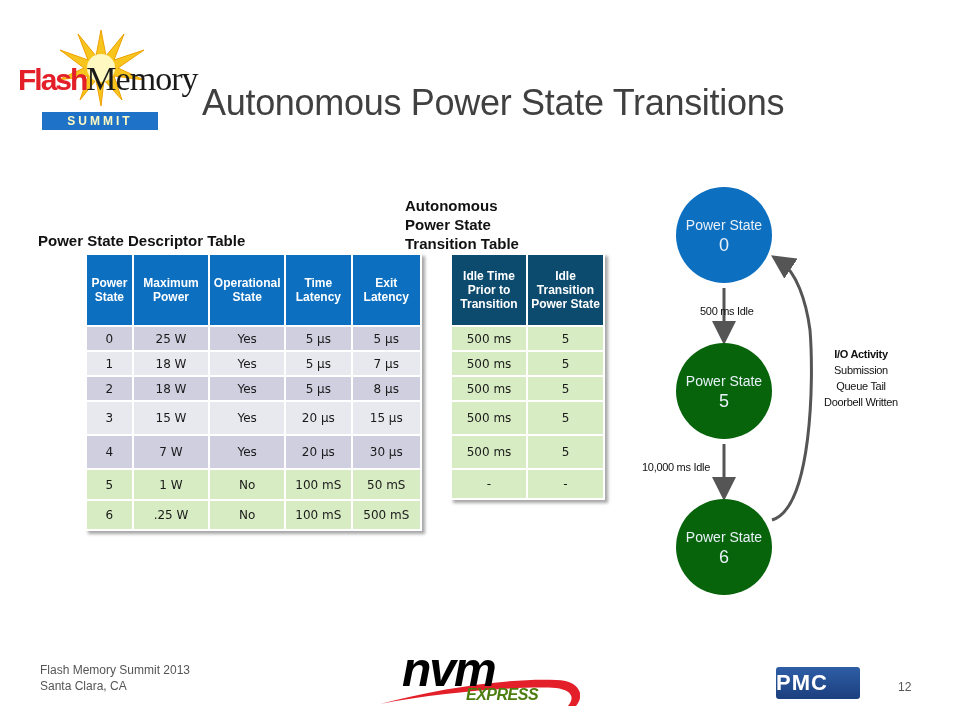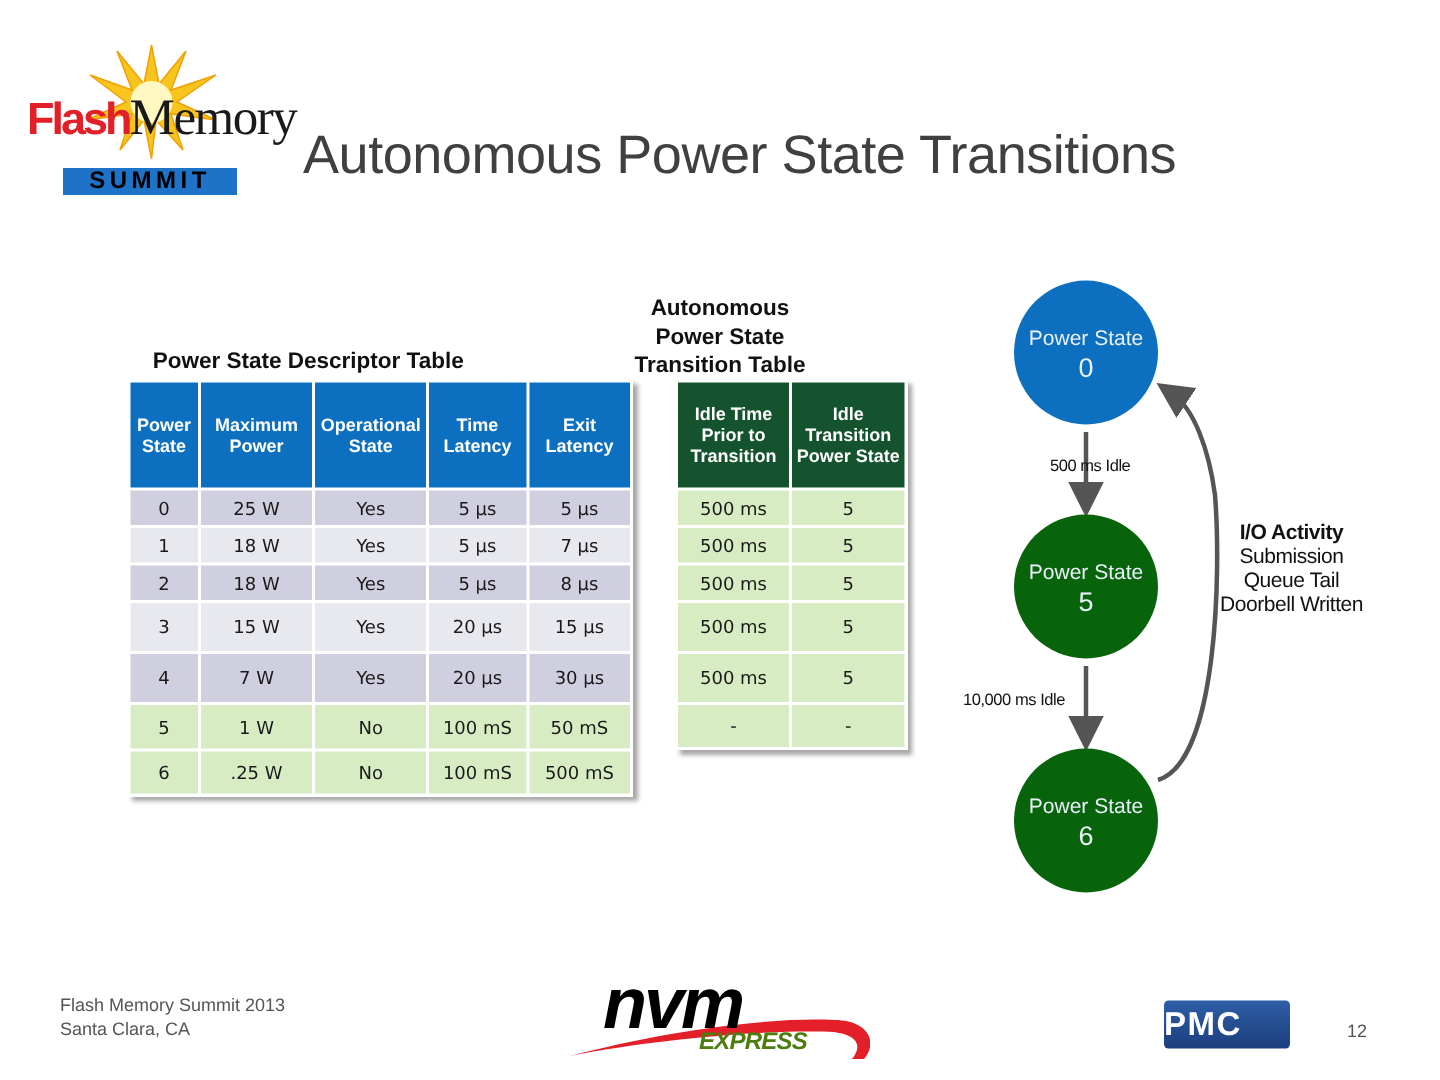--- a/index.html
+++ b/index.html
@@ -3,45 +3,45 @@
 <meta charset="utf-8">
 <style>
   * { box-sizing: border-box; margin: 0; padding: 0; }
   html, body { width: 960px; height: 720px; background: #ffffff; overflow: hidden; }
   body { position: relative; font-family: "Liberation Sans", sans-serif; color: #222; }
 
   .logo { position: absolute; left: 14px; top: 28px; width: 170px; height: 100px; }
   .logo .word { position: absolute; left: 4px; top: 32px; font-family: "Liberation Serif", serif; font-size: 34px; letter-spacing: -1px; white-space: nowrap; }
   .logo .flash { color: #e3202a; font-family: "Liberation Sans", sans-serif; font-weight: bold; font-size: 30px; letter-spacing: -2px; }
   .logo .memory { color: #1a1a1a; }
-  .logo .summit { position: absolute; left: 28px; top: 84px; width: 116px; height: 18px; background: #1e73c8; color: #000000; font-weight: bold; font-size: 16px; letter-spacing: 3px; text-align: center; line-height: 18px; }
+  .logo .summit { position: absolute; left: 28px; top: 84px; width: 116px; height: 18px; background: #1e73c8; color: #fef9c3; font-weight: bold; font-size: 12px; letter-spacing: 3px; text-align: center; line-height: 18px; }
   .logo svg { position: absolute; left: 42px; top: 0; }
 
   .title { position: absolute; left: 202px; top: 82px; font-size: 36px; font-weight: normal; color: #404040; white-space: nowrap; letter-spacing: -0.3px; }
 
-  .tbl-title { position: absolute; font-weight: bold; font-size: 15px; text-align: center; color: #111; line-height: 19px; }
+  .tbl-title { position: absolute; font-weight: bold; font-size: 15px; text-align: left; color: #111; line-height: 19px; }
 
   table { position: absolute; border-collapse: collapse; font-family: "DejaVu Sans", sans-serif; box-shadow: 3px 3px 3px rgba(0,0,0,0.35); margin-left: 48px; }
   table td, table th { border: 2px solid #ffffff; text-align: center; font-size: 12px; color: #1a1a1a; font-weight: normal; }
   th { color: #fff !important; font-family: "Liberation Sans", sans-serif; font-weight: bold !important; font-size: 12px !important; line-height: 14px; }
   .psd th { background: #0c6fc0; }
-  .apst th { background: #14532d; }
+  .apst th { background: #0c4a6e; }
   .dark td { background: #cfcfe0; }
   .light td { background: #e8e8ef; }
   .green td { background: #d8ecc4; }
   .apst td { background: #d8ecc4; }
 
   .circle { position: absolute; width: 96px; height: 96px; border-radius: 50%; color: #e8f0f8; text-align: center; font-size: 14px; }
   .circle .lbl { display: block; margin-top: 30px; }
   .circle .num { display: block; font-size: 18px; margin-top: 2px; }
   .blue { background: #0c6fc0; }
   .grn { background: #07640b; }
 
   .edge-label { position: absolute; font-size: 11px; color: #111; white-space: nowrap; letter-spacing: -0.3px; }
-  .io { position: absolute; left: 806px; top: 346px; width: 110px; text-align: center; font-size: 14px; line-height: 16px; color: #111; letter-spacing: -0.3px; }
+  .io { position: absolute; left: 806px; top: 346px; width: 110px; text-align: center; font-size: 11px; line-height: 16px; color: #111; letter-spacing: -0.3px; }
   .io b { font-weight: bold; }
 
   .footer { position: absolute; left: 40px; top: 662px; font-size: 12px; color: #555; line-height: 16px; }
   .page-num { position: absolute; left: 898px; top: 680px; font-size: 12px; color: #555; }
   .pmc { position: absolute; left: 776px; top: 667px; width: 84px; height: 32px; border-radius: 3px; background: linear-gradient(#2e5ea6, #1c3f7e); color: #fff; font-weight: bold; font-size: 22px; text-align: left; line-height: 32px; letter-spacing: 1px; }
   .nvm { position: absolute; left: 380px; top: 648px; width: 200px; height: 62px; }
   .nvm .nvm-text { position: absolute; left: 22px; top: -6px; font-size: 48px; font-weight: bold; font-style: italic; color: #000; letter-spacing: -2px; }
   .nvm .express { position: absolute; left: 86px; top: 38px; font-size: 16px; font-weight: bold; font-style: italic; color: #4d7c0f; letter-spacing: -0.5px; }
 </style>
 </head>

